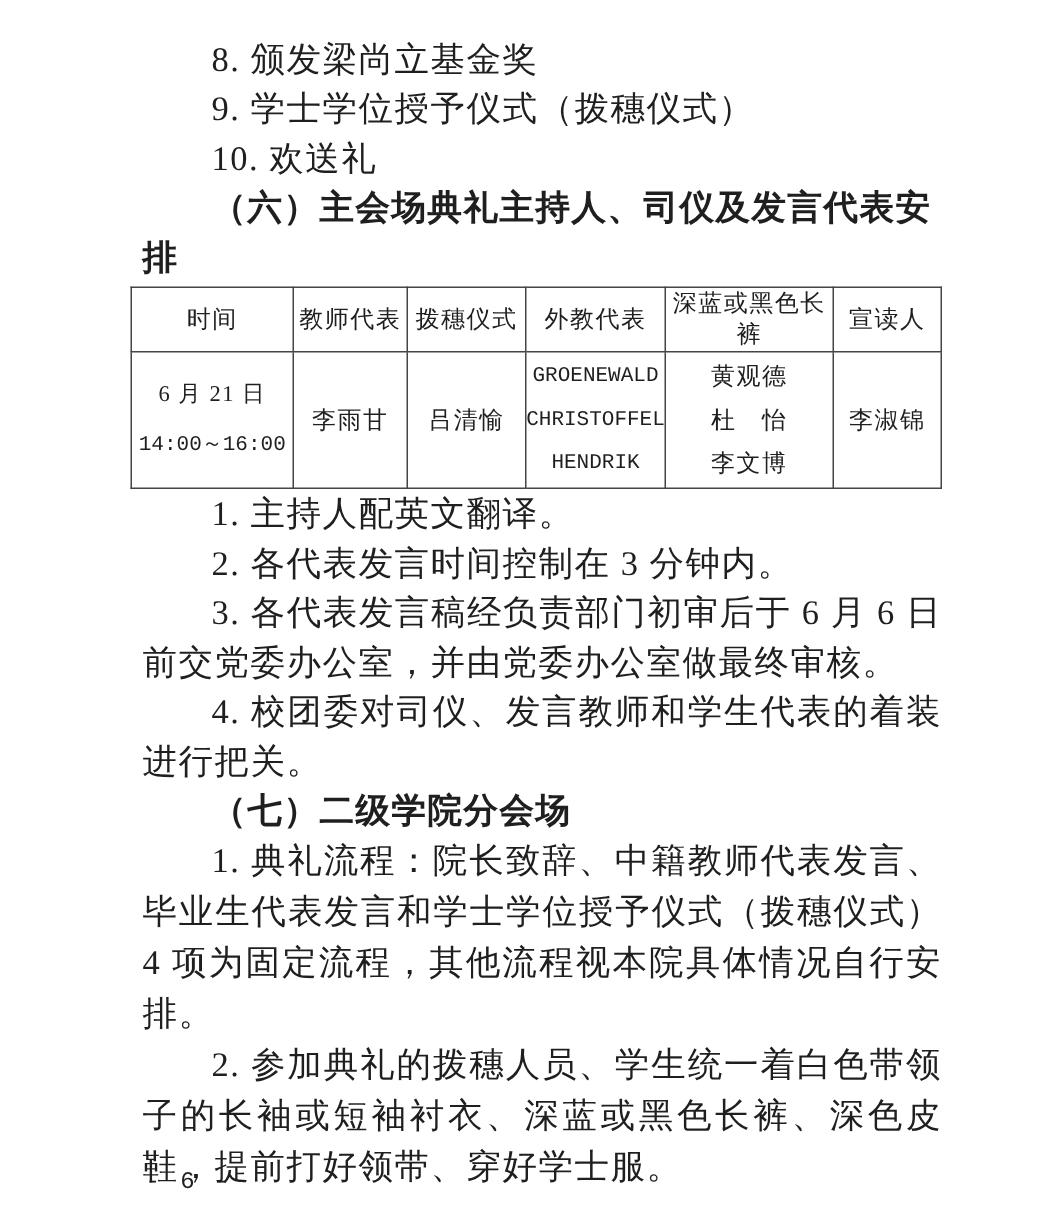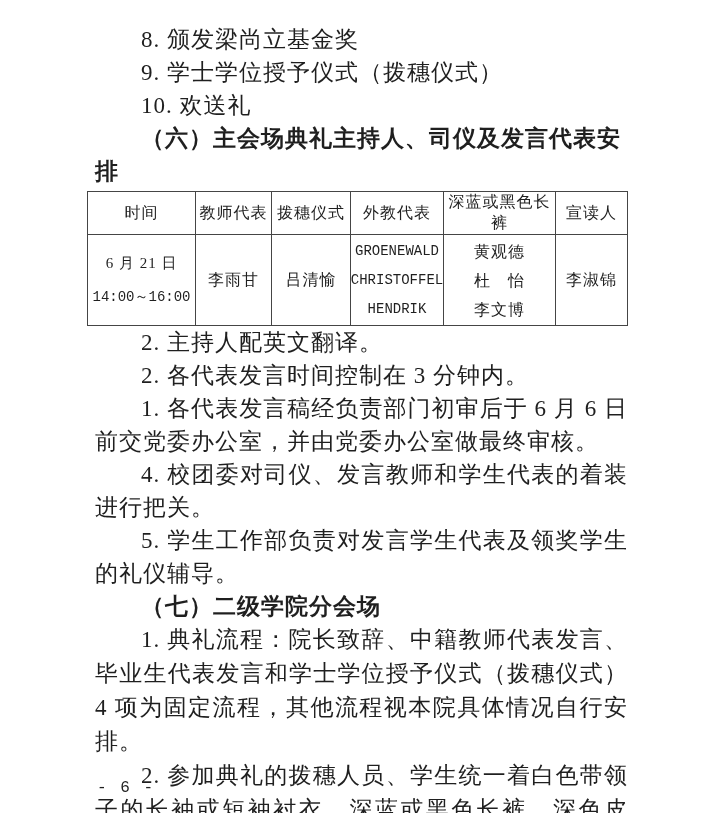--- a/index.html
+++ b/index.html
@@ -124,25 +124,24 @@
             <span class="sub">黄观德</span>
             <span class="sub">杜　怡</span>
             <span class="sub">李文博</span>
           </span>
         </td>
         <td>李淑锦</td>
       </tr>
     </tbody>
   </table>
 
-  <p class="line p-indent p-just">2. 主持人配英文翻译。</p>
+  <p class="line p-indent p-just">1. 主持人配英文翻译。</p>
   <p class="line p-indent p-just">2. 各代表发言时间控制在 3 分钟内。</p>
-  <p class="line p-indent p-just">1. 各代表发言稿经负责部门初审后于 6 月 6 日前交党委办公室，并由党委办公室做最终审核。</p>
+  <p class="line p-indent p-just">3. 各代表发言稿经负责部门初审后于 6 月 6 日前交党委办公室，并由党委办公室做最终审核。</p>
   <p class="line p-indent p-just">4. 校团委对司仪、发言教师和学生代表的着装进行把关。</p>
-  <p class="line p-indent p-just">5. 学生工作部负责对发言学生代表及领奖学生的礼仪辅导。</p>
 
   <p class="line p-indent p-bold">（七）二级学院分会场</p>
   <p class="line p-indent p-just sec7">1. 典礼流程：院长致辞、中籍教师代表发言、毕业生代表发言和学士学位授予仪式（拨穗仪式）4 项为固定流程，其他流程视本院具体情况自行安排。</p>
   <p class="line p-indent p-just sec7">2. 参加典礼的拨穗人员、学生统一着白色带领子的长袖或短袖衬衣、深蓝或黑色长裤、深色皮鞋，提前打好领带、穿好学士服。</p>
 
 </div>
 
 <div class="page-number">- 6 -</div>
 
 </body></html>

